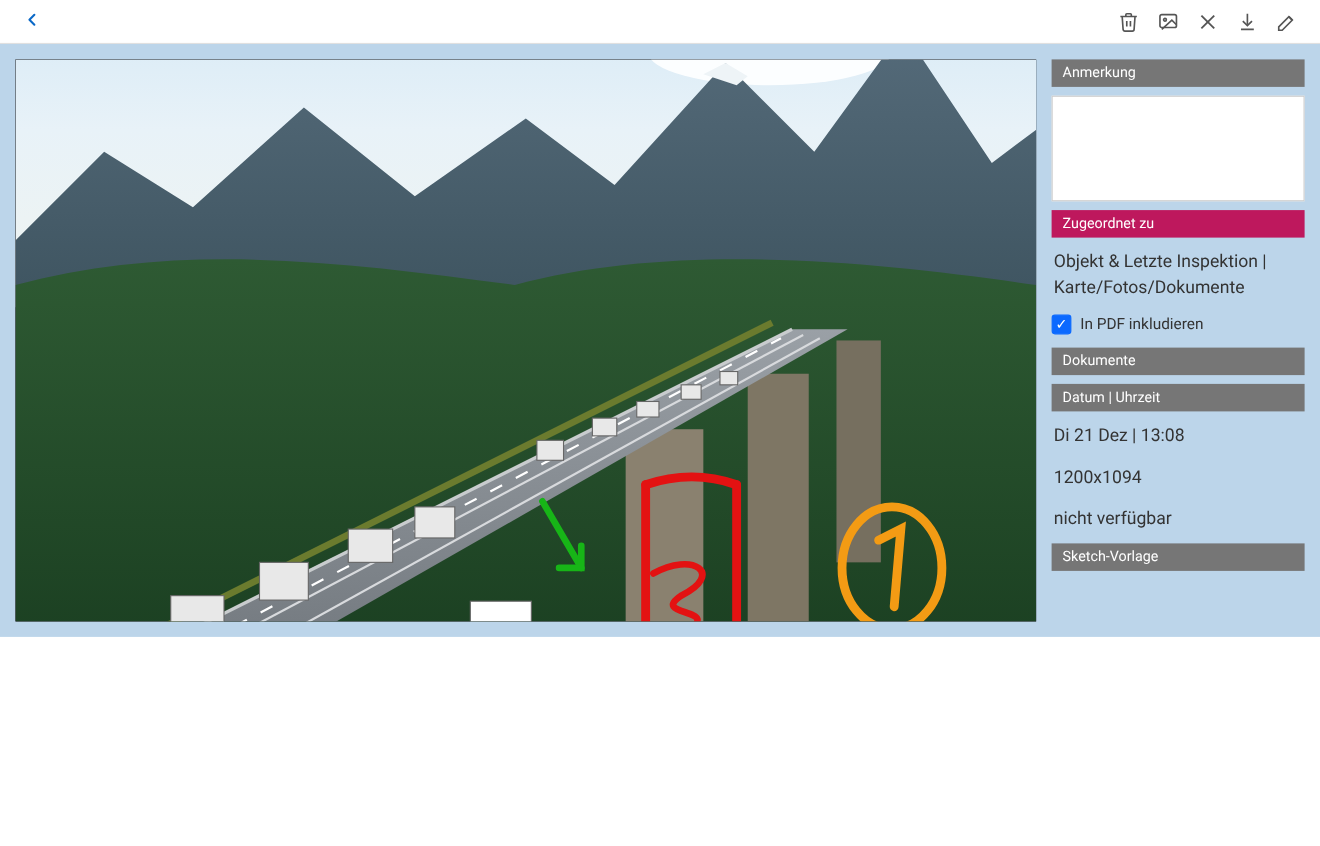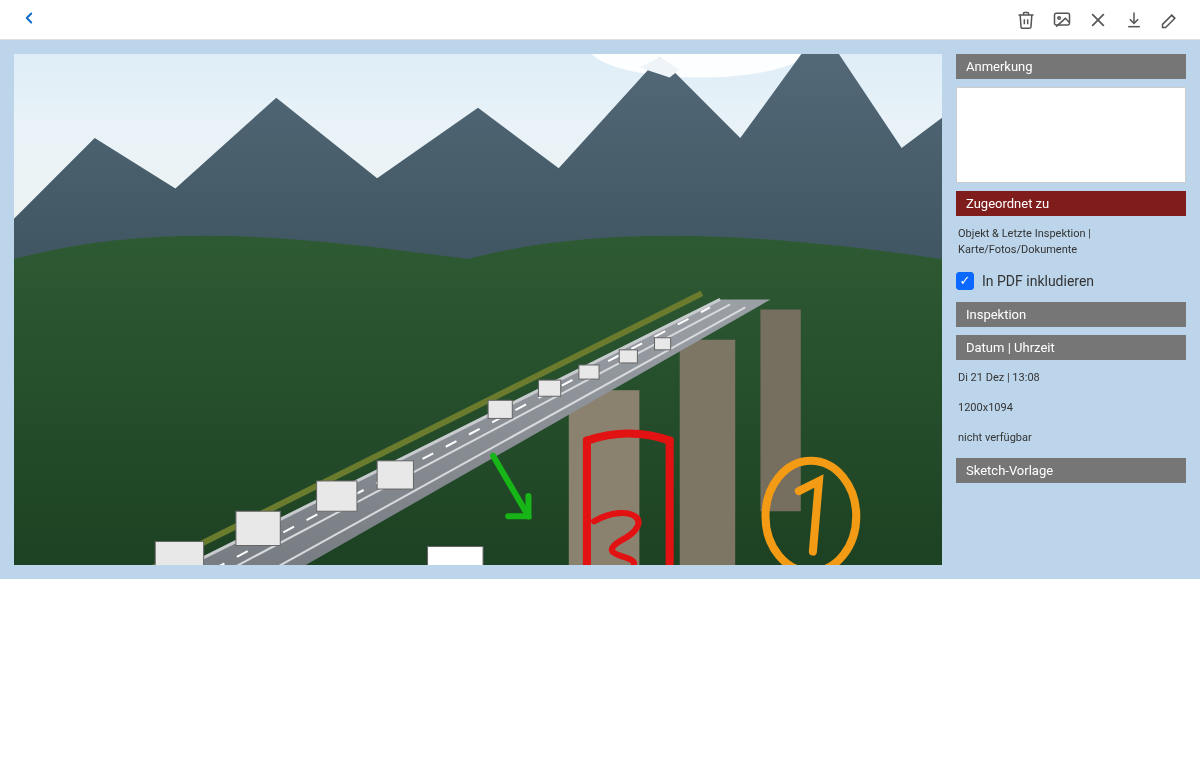--- a/index.html
+++ b/index.html
@@ -61,36 +61,36 @@
     flex-direction: column;
     gap: 8px;
   }
   .section-header {
     background: #767676;
     color: #fff;
     padding: 5px 10px;
     font-size: 13px;
   }
   .section-header.teal {
-    background: #7f1d1d;
+    background: #be185d;
   }
   .annotation-box {
     background: #fff;
     border: 1px solid #ccc;
     height: 96px;
     width: 100%;
     resize: none;
     padding: 6px;
     font-family: inherit;
     font-size: 13px;
   }
   .plain-text {
     color: #333;
     padding: 2px 2px 4px 2px;
-    font-size: 11px;
+    font-size: 16px;
     line-height: 1.45;
   }
   .check-row {
     display: flex;
     align-items: center;
     gap: 8px;
     padding: 2px 0 4px 0;
   }
   .checkbox {
     width: 18px; height: 18px;
@@ -270,21 +270,21 @@
     <textarea class="annotation-box" style=""></textarea>
 
     <div class="section-header teal">Zugeordnet zu</div>
     <div class="plain-text">Objekt &amp; Letzte Inspektion | Karte/Fotos/Dokumente</div>
 
     <div class="check-row">
       <span class="checkbox checked"></span>
       <span>In PDF inkludieren</span>
     </div>
 
-    <div class="section-header">Inspektion</div>
+    <div class="section-header">Dokumente</div>
 
     <div class="section-header">Datum | Uhrzeit</div>
     <div class="plain-text">Di 21 Dez | 13:08</div>
 
     <div class="plain-text">1200x1094</div>
 
     <div class="plain-text">nicht verfügbar</div>
 
     <div class="section-header">Sketch-Vorlage</div>
 

